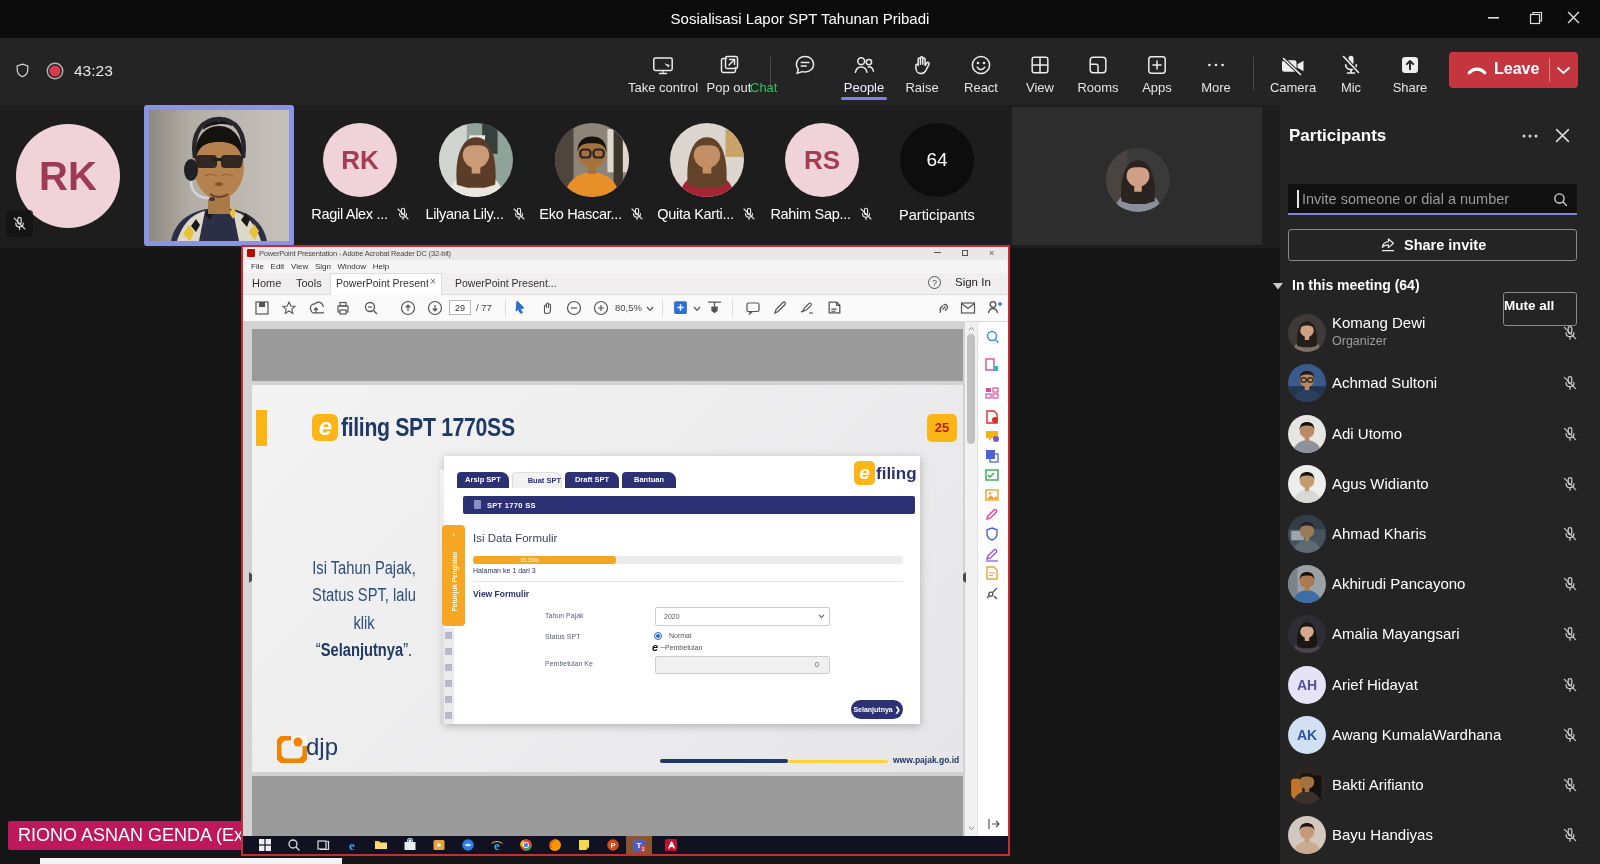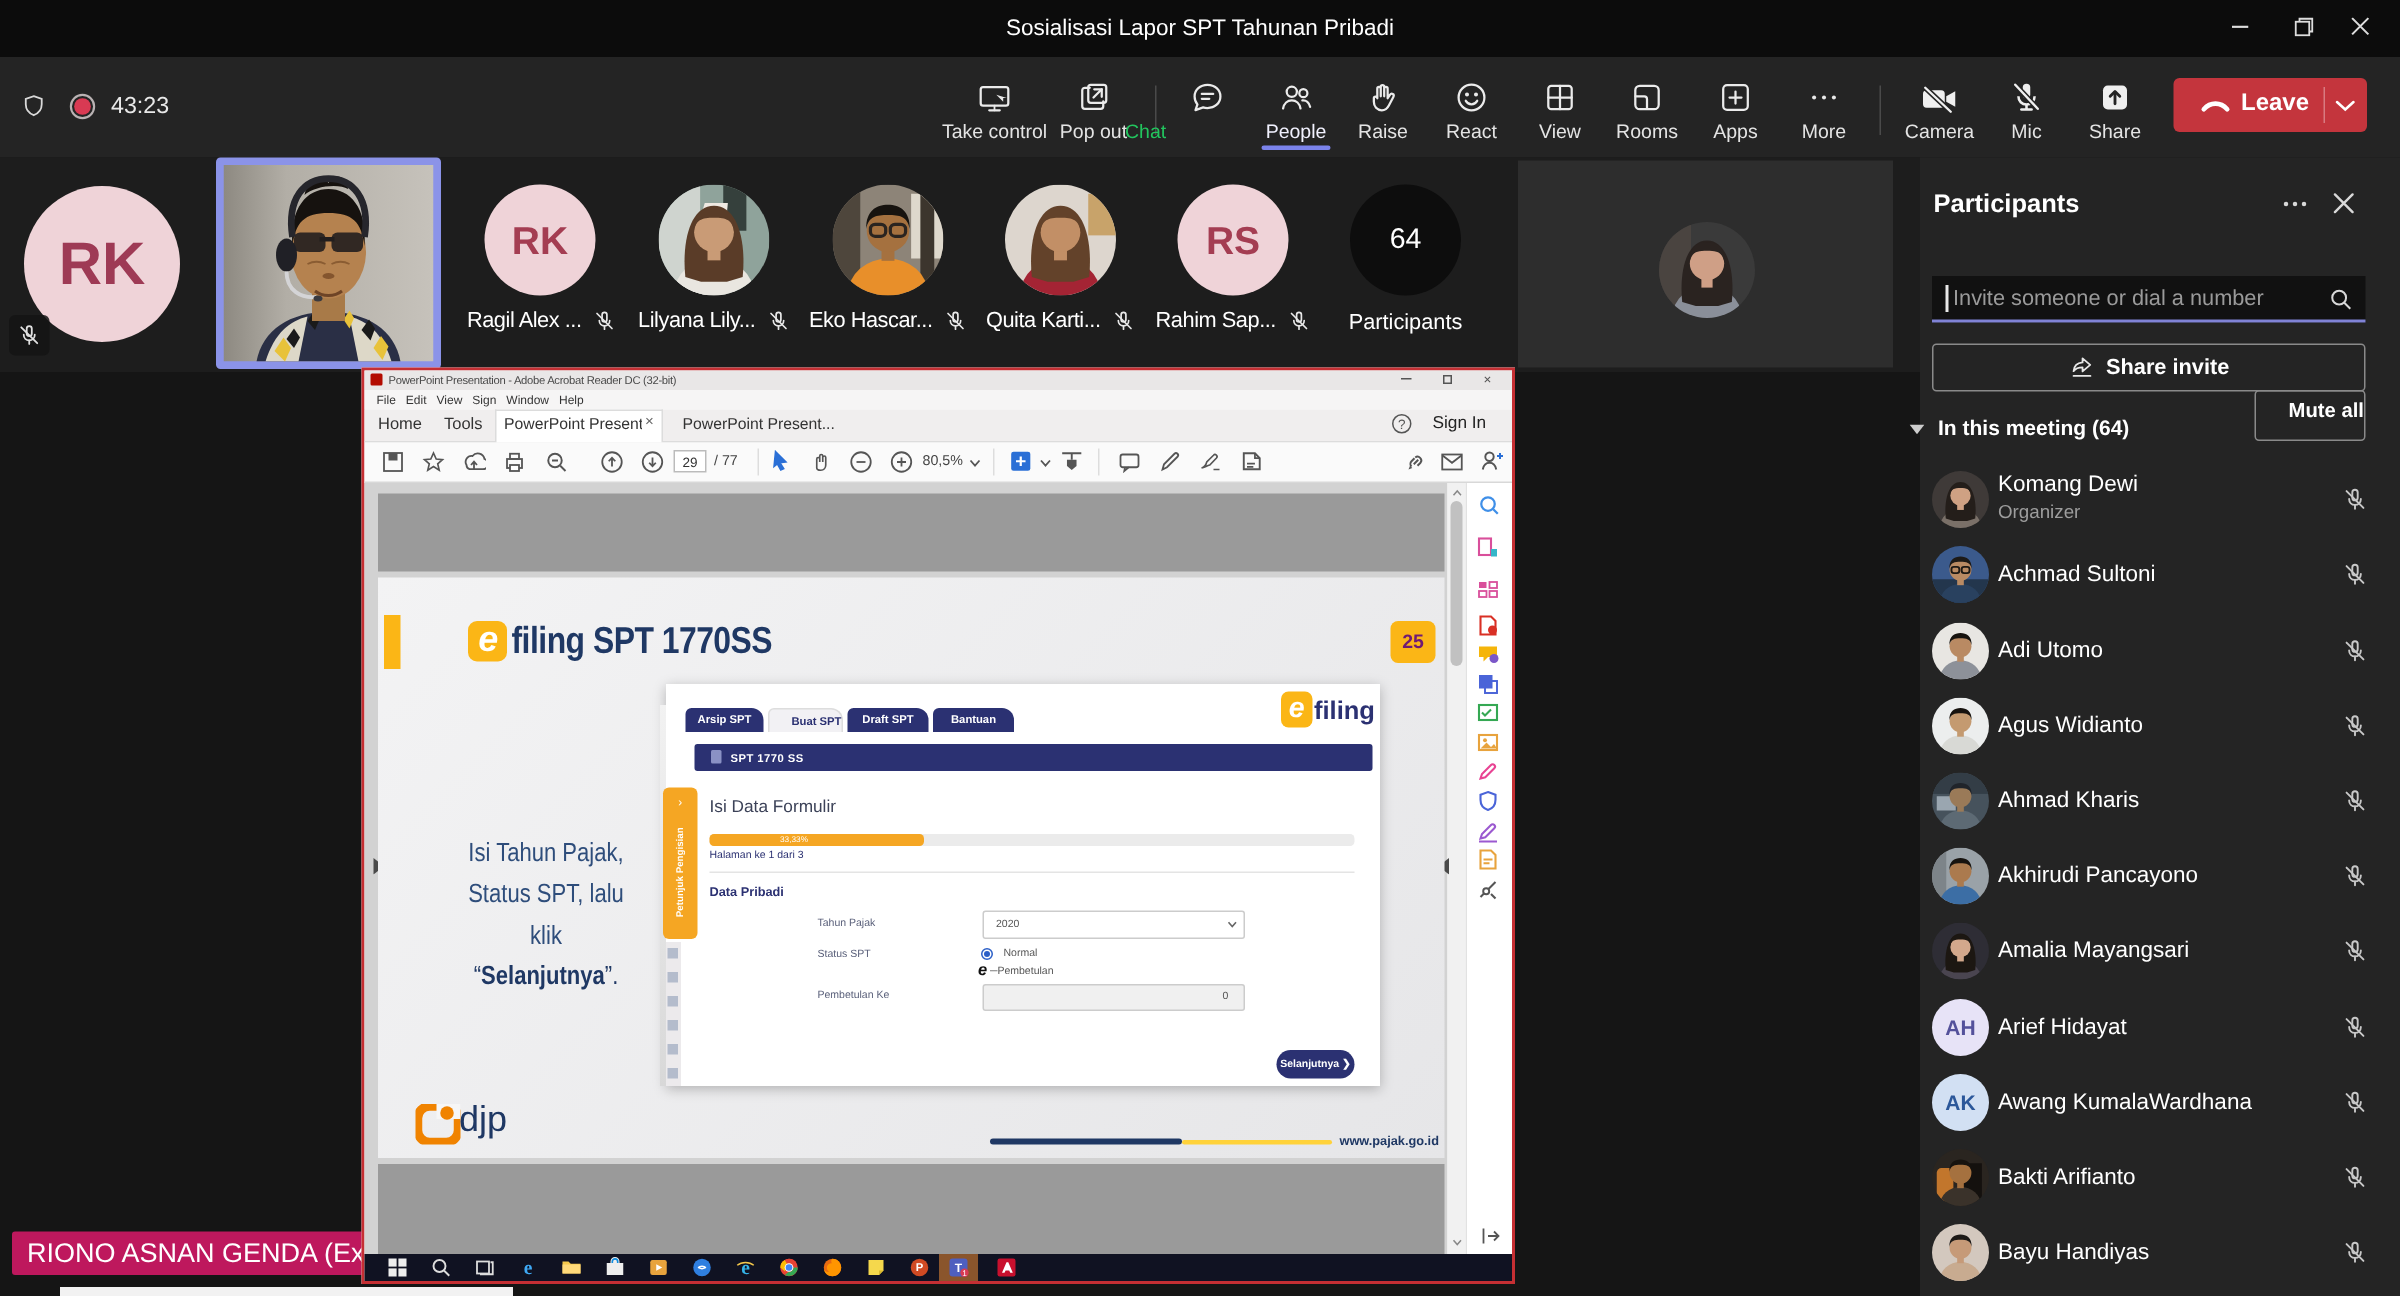--- a/index.html
+++ b/index.html
@@ -307,21 +307,21 @@
 <div class="abs" style="left:1288px;top:229px;width:289px;height:32px;border:1px solid #8a8a8a;border-radius:3px"></div>
 <svg class="abs" style="left:1379px;top:236px" width="18" height="18" viewBox="0 0 24 24" fill="none" stroke="#e8e8e8" stroke-width="1.6" stroke-linejoin="round">
     <path d="M12.5 7.5c-5 .5-7.6 3.4-8 7.8 1.7-2.3 4.2-3.4 8-3.4v3.6l6.8-5.8-6.8-5.8z"></path>
     <path d="M4.5 19.5h15" stroke-linecap="round"></path>
   </svg>
 <div class="abs" style="left:1404px;top:237px;color:#fff;font-size:14.5px;font-weight:bold">Share invite</div>
 <svg class="abs" style="left:1273px;top:283px" width="10" height="7" viewBox="0 0 10 7">
     <path d="M0 0h10L5 6.5z" fill="#cccccc"></path>
   </svg>
 <div class="abs" style="left:1292px;top:277px;color:#fff;font-size:14px;font-weight:bold">In this meeting (64)</div>
-<div class="abs" style="left:1503px;top:260px;width:74px;height:34px;border:1px solid #8a8a8a;border-radius:3px;text-align:right;line-height:25px;color:#fff;font-size:13.5px;font-weight:bold">Mute all</div>
+<div class="abs" style="left:1503px;top:292px;width:74px;height:34px;border:1px solid #8a8a8a;border-radius:3px;text-align:left;line-height:25px;color:#fff;font-size:13.5px;font-weight:bold">Mute all</div>
 <svg style="position:absolute;left:1288px;top:314px" width="38" height="38" viewBox="0 0 24 24">
     <defs>
       <clipPath id="c1307_333">
         <circle cx="12" cy="12" r="12"></circle>
       </clipPath>
     </defs>
     <g clip-path="url(#c1307_333)">
       <rect width="24" height="24" fill="#3f3a38"></rect>
       <ellipse cx="12" cy="23.5" rx="8.6" ry="7.5" fill="#7a7068"></ellipse>
       <path d="M5.8 20 C5 12 7 4.6 12 4.6 C17 4.6 19 12 18.2 20 L14.8 21 L9.2 21 Z" fill="#241e1a"></path>
@@ -717,21 +717,21 @@
 <svg class="abs" style="left:959px;top:572px" width="7" height="11" viewBox="0 0 7 11">
     <path d="M7 0L0 5.5 7 11z" fill="#4a4a4a"></path>
   </svg>
 <div class="abs" style="left:252px;top:329px;width:711px;height:52px;background:#9a9a9a"></div>
 <div class="abs" style="left:252px;top:776px;width:711px;height:60px;background:#9a9a9a"></div>
 <div class="abs" style="left:252px;top:385px;width:711px;height:387px;background:linear-gradient(135deg,#f3f3f4,#e6e6e8)"></div>
 <div class="abs" style="left:256px;top:410px;width:11px;height:36px;background:#fbb616"></div>
 <div class="abs" style="left:312px;top:414px;width:26px;height:27px;background:#fbb616;border-radius:6px"></div>
 <div class="abs" style="left:315px;top:413px;width:21px;color:#fff;font-size:24px;font-weight:bold;font-style:italic;text-align:center">e</div>
 <div class="abs" style="left:341px;top:413px;color:#1f3864;font-size:25px;font-weight:bold;letter-spacing:-.4px;white-space:nowrap;transform:scaleX(.85);transform-origin:0 0">filing SPT 1770SS</div>
-<div class="abs" style="left:927px;top:414px;width:30px;height:28px;background:#fbb616;border-radius:5px;color:#701a75;font-size:13px;font-weight:bold;text-align:center;line-height:28px">25</div>
+<div class="abs" style="left:927px;top:414px;width:30px;height:28px;background:#fbb616;border-radius:5px;color:#b91c1c;font-size:13px;font-weight:bold;text-align:center;line-height:28px">25</div>
 <div class="abs" style="left:275px;top:555px;width:178px;text-align:center;color:#2e4d7b;font-size:17.5px;line-height:27.4px;transform:scaleX(.84);transform-origin:50% 0">Isi Tahun Pajak,<br>Status SPT, lalu<br>klik<br><span style="color:#1f3864">“<b>Selanjutnya</b>”.</span></div>
 <div class="abs" style="left:444px;top:456px;width:476px;height:268px;background:#fff;box-shadow:0 2px 8px rgba(0,0,0,.25)"></div>
 <div class="abs" style="left:440px;top:470px;width:4px;height:254px;background:linear-gradient(#f2f2f2,#d8d8d8)"></div>
 <div class="abs" style="left:457px;top:472px;width:52px;height:16px;background:#2b3172;border-radius:4px 8px 0 0;color:#fff;font-size:7.5px;font-weight:bold;text-align:center;line-height:15px">Arsip SPT</div>
 <div class="abs" style="left:512px;top:472px;width:50px;height:16px;background:#f2f1f4;border:1px solid #ddd;border-bottom:none;border-radius:4px 8px 0 0;color:#2b3172;font-size:7.5px;font-weight:bold;text-align:right;line-height:15px">Buat SPT</div>
 <div class="abs" style="left:565px;top:472px;width:54px;height:16px;background:#2b3172;border-radius:4px 8px 0 0;color:#fff;font-size:7.5px;font-weight:bold;text-align:center;line-height:15px">Draft SPT</div>
 <div class="abs" style="left:622px;top:472px;width:54px;height:16px;background:#2b3172;border-radius:4px 8px 0 0;color:#fff;font-size:7.5px;font-weight:bold;text-align:center;line-height:15px">Bantuan</div>
 <div class="abs" style="left:854px;top:461px;width:21px;height:24px;background:#fbb616;border-radius:5px"></div>
 <div class="abs" style="left:856px;top:462px;width:17px;color:#fff;font-size:19px;font-weight:bold;font-style:italic;text-align:center">e</div>
 <div class="abs" style="left:876px;top:464px;color:#2b3172;font-size:17px;font-weight:bold">filing</div>
@@ -749,21 +749,21 @@
 <div class="abs" style="left:445px;top:664px;width:7px;height:7px;background:#b4bccc"></div>
 <div class="abs" style="left:445px;top:680px;width:7px;height:7px;background:#b4bccc"></div>
 <div class="abs" style="left:445px;top:696px;width:7px;height:7px;background:#b4bccc"></div>
 <div class="abs" style="left:445px;top:712px;width:7px;height:7px;background:#b4bccc"></div>
 <div class="abs" style="left:473px;top:532px;color:#3c4258;font-size:11.5px">Isi Data Formulir</div>
 <div class="abs" style="left:473px;top:556px;width:430px;height:8px;background:#ebebeb;border-radius:3px"></div>
 <div class="abs" style="left:473px;top:556px;width:143px;height:8px;background:#f5a623;border-radius:3px"></div>
 <div class="abs" style="left:520px;top:557px;color:#fff;font-size:5.5px">33,33%</div>
 <div class="abs" style="left:473px;top:567px;color:#2b3172;font-size:7px">Halaman ke 1 dari 3</div>
 <div class="abs" style="left:473px;top:581px;width:430px;height:1px;background:#e4e4e4"></div>
-<div class="abs" style="left:473px;top:589px;color:#2b3172;font-size:8.5px;font-weight:bold">Data Pribadi</div>
+<div class="abs" style="left:473px;top:589px;color:#2b3172;font-size:8.5px;font-weight:bold">View Formulir</div>
 <div class="abs" style="left:545px;top:612px;color:#5a607a;font-size:7px">Tahun Pajak</div>
 <div class="abs" style="left:655px;top:607px;width:175px;height:19px;background:#fff;border:1px solid #ccc;border-radius:2px"></div>
 <div class="abs" style="left:664px;top:613px;color:#555;font-size:7px">2020</div>
 <svg class="abs" style="left:818px;top:614px" width="7" height="5" viewBox="0 0 8 6">
     <path d="M1 1l3 3.4L7 1" fill="none" stroke="#666" stroke-width="1.3"></path>
   </svg>
 <div class="abs" style="left:545px;top:633px;color:#5a607a;font-size:7px">Status SPT</div>
 <div class="abs" style="left:654px;top:632px;width:8px;height:8px;border:1.5px solid #2b5fc7;border-radius:50%"></div>
 <div class="abs" style="left:656px;top:634px;width:4px;height:4px;background:#2b5fc7;border-radius:50%"></div>
 <div class="abs" style="left:669px;top:632px;color:#555;font-size:7px">Normal</div>

